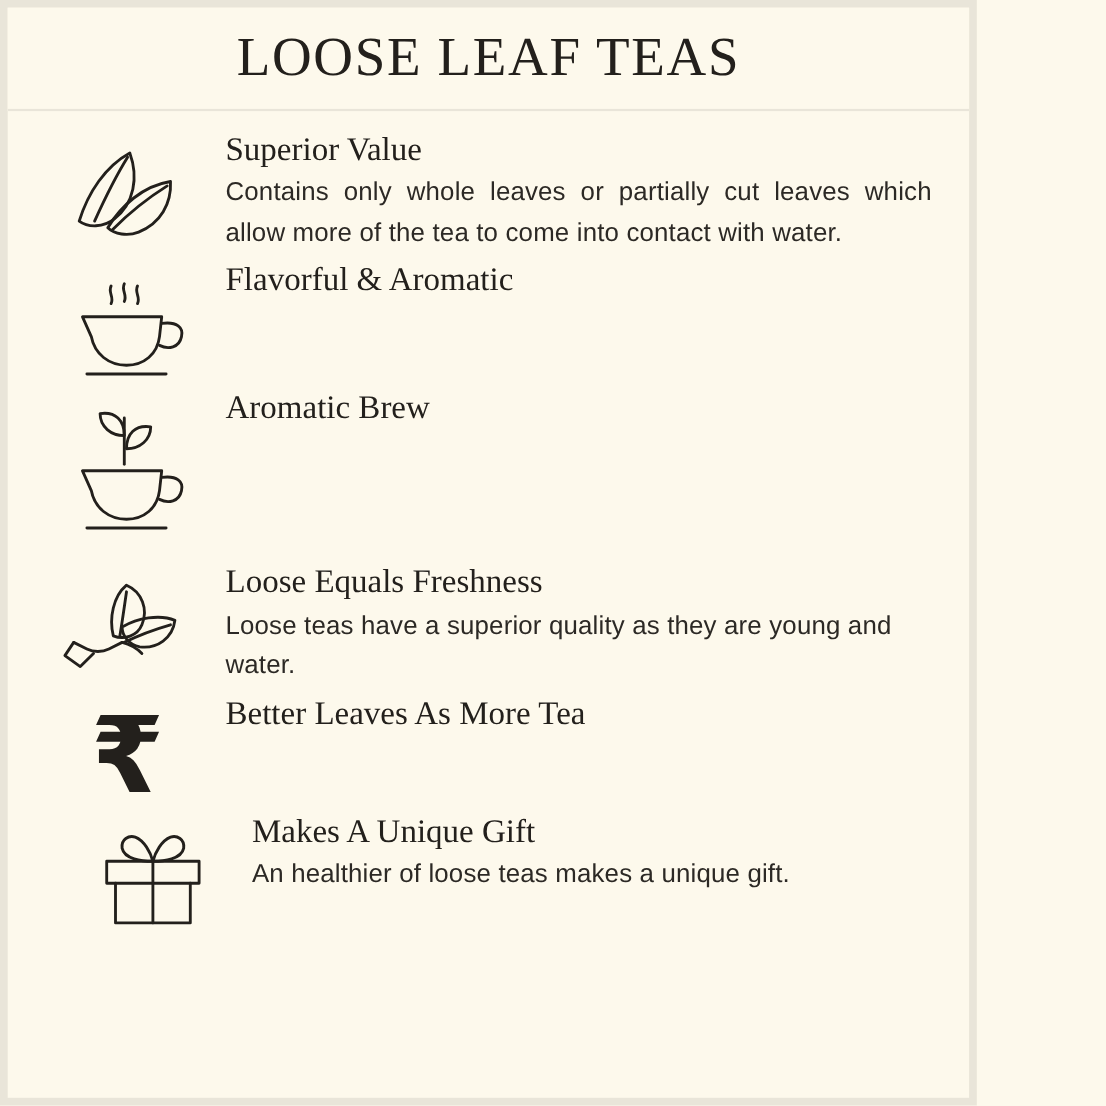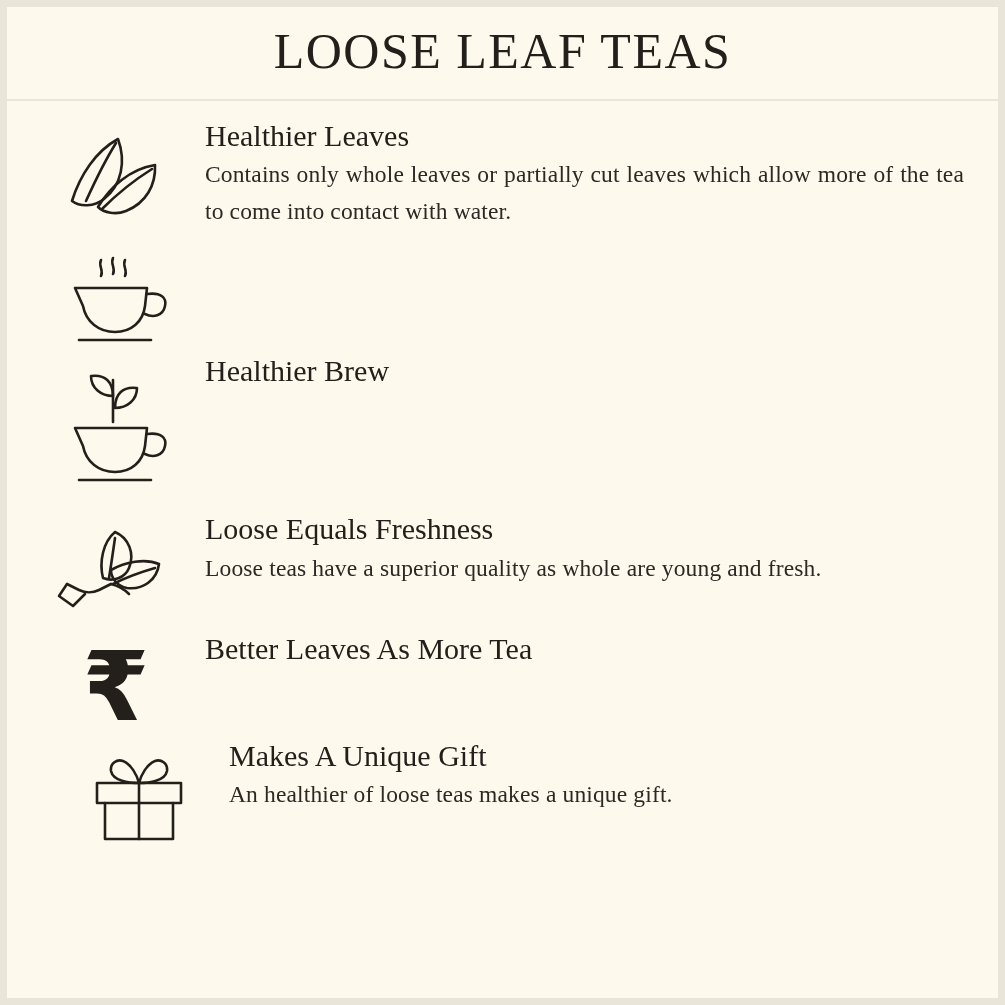--- a/index.html
+++ b/index.html
@@ -8,21 +8,21 @@
   }
   body {
     width: 1005px;
     height: 1005px;
     background: #fdf9ec;
     font-family: "Liberation Sans", sans-serif;
     overflow: hidden;
   }
   .page {
     position: relative;
-    width: 1005px;
+    width: 888px;
     height: 1005px;
     background: #fdf9ec;
     box-sizing: border-box;
     border: 7px solid #e9e5d9;
   }
   .header {
     height: 92px;
     border-bottom: 2px solid #e9e5d9;
     display: flex;
     align-items: center;
@@ -64,21 +64,21 @@
   }
   .f-title {
     font-family: "Liberation Serif", serif;
     font-size: 30px;
     color: #23201c;
     line-height: 1.28;
     margin: 0 0 1px 0;
     font-weight: 400;
   }
   .f-desc {
-    font-family: Liberation Serif, serif;
+    font-family: Liberation Sans, sans-serif;
     font-size: 23.5px;
     color: #2c2925;
     line-height: 1.57;
     margin: 0;
     letter-spacing: 0.15px;
   }
   .f-desc.justified {
     text-align: justify;
     padding-right: 6px;
   }
@@ -111,71 +111,72 @@
     <div class="feature f1">
       <div class="icon-cell">
         <svg width="110" height="92" viewBox="0 0 110 92" fill="none" stroke="#23201c" stroke-width="2.6" stroke-linecap="round" stroke-linejoin="round">
           <path d="M58 8 C66 30 62 54 44 68 C34 76 20 76 12 70 C20 44 36 20 58 8 Z"></path>
           <path d="M56 12 C46 28 36 48 26 70"></path>
           <path d="M95 34 C96 54 86 72 66 80 C56 84 44 82 38 76 C50 56 70 38 95 34 Z"></path>
           <path d="M92 38 C76 48 58 62 42 78"></path>
         </svg>
       </div>
       <div class="text-cell">
-        <div class="f-title">Healthier Leaves</div>
+        <div class="f-title">Superior Value</div>
         <div class="f-desc justified">Contains only whole leaves or partially cut leaves which allow more of the tea to come into contact with water.</div>
       </div>
     </div>
 
     <div class="feature f2">
       <div class="icon-cell">
         <svg width="112" height="96" viewBox="0 0 112 96" fill="none" stroke="#23201c" stroke-width="2.6" stroke-linecap="round" stroke-linejoin="round">
           <path d="M42 10 C39 16 45 20 42 26"></path>
           <path d="M54 8 C51 14 57 18 54 24"></path>
           <path d="M66 10 C63 16 69 20 66 26"></path>
           <path d="M16 38 L88 38 L86 56 C84 72 72 82 56 82 C40 82 27 72 24 56 Z"></path>
           <path d="M88 44 C102 42 108 48 106 56 C104 66 94 68 86 64"></path>
           <path d="M20 90 L92 90"></path>
         </svg>
       </div>
       <div class="text-cell">
+        <div class="f-title">Flavorful &amp; Aromatic</div>
       </div>
     </div>
 
     <div class="feature f3">
       <div class="icon-cell">
         <svg width="112" height="120" viewBox="0 0 112 120" fill="none" stroke="#23201c" stroke-width="2.6" stroke-linecap="round" stroke-linejoin="round">
           <path d="M54 56 L54 14"></path>
           <path d="M54 30 C42 30 32 22 32 10 C46 8 54 16 54 30 Z"></path>
           <path d="M56 42 C68 42 78 34 78 22 C64 20 56 28 56 42 Z"></path>
           <path d="M16 62 L88 62 L86 80 C84 96 72 106 56 106 C40 106 27 96 24 80 Z"></path>
           <path d="M88 68 C102 66 108 72 106 80 C104 90 94 92 86 88"></path>
           <path d="M20 114 L92 114"></path>
         </svg>
       </div>
       <div class="text-cell">
-        <div class="f-title">Healthier Brew</div>
+        <div class="f-title">Aromatic Brew</div>
       </div>
     </div>
 
     <div class="feature f4">
       <div class="icon-cell">
         <svg width="120" height="100" viewBox="0 0 120 100" fill="none" stroke="#23201c" stroke-width="2.6" stroke-linecap="round" stroke-linejoin="round">
           <path d="M60 8 C74 14 80 30 74 44 C70 54 58 58 48 54 C44 38 48 18 60 8 Z"></path>
           <path d="M60 14 C58 28 56 42 54 54"></path>
           <path d="M104 40 C102 56 88 66 72 64 C62 62 56 54 56 46 C70 38 90 34 104 40 Z"></path>
           <path d="M100 44 C86 48 70 54 58 60"></path>
           <path d="M56 60 L44 66 C38 69 30 69 24 66 L12 60"></path>
           <path d="M56 60 C64 62 70 66 74 70"></path>
           <path d="M12 60 L4 72 L18 82 L30 70"></path>
         </svg>
       </div>
       <div class="text-cell">
         <div class="f-title">Loose Equals Freshness</div>
-        <div class="f-desc">Loose teas have a superior quality as whole are young and fresh.</div>
+        <div class="f-desc">Loose teas have a superior quality as they are young and water.</div>
       </div>
     </div>
 
     <div class="feature f5">
       <div class="icon-cell">
         <div class="rupee">₹</div>
       </div>
       <div class="text-cell">
         <div class="f-title">Better Leaves As More Tea</div>
       </div>

